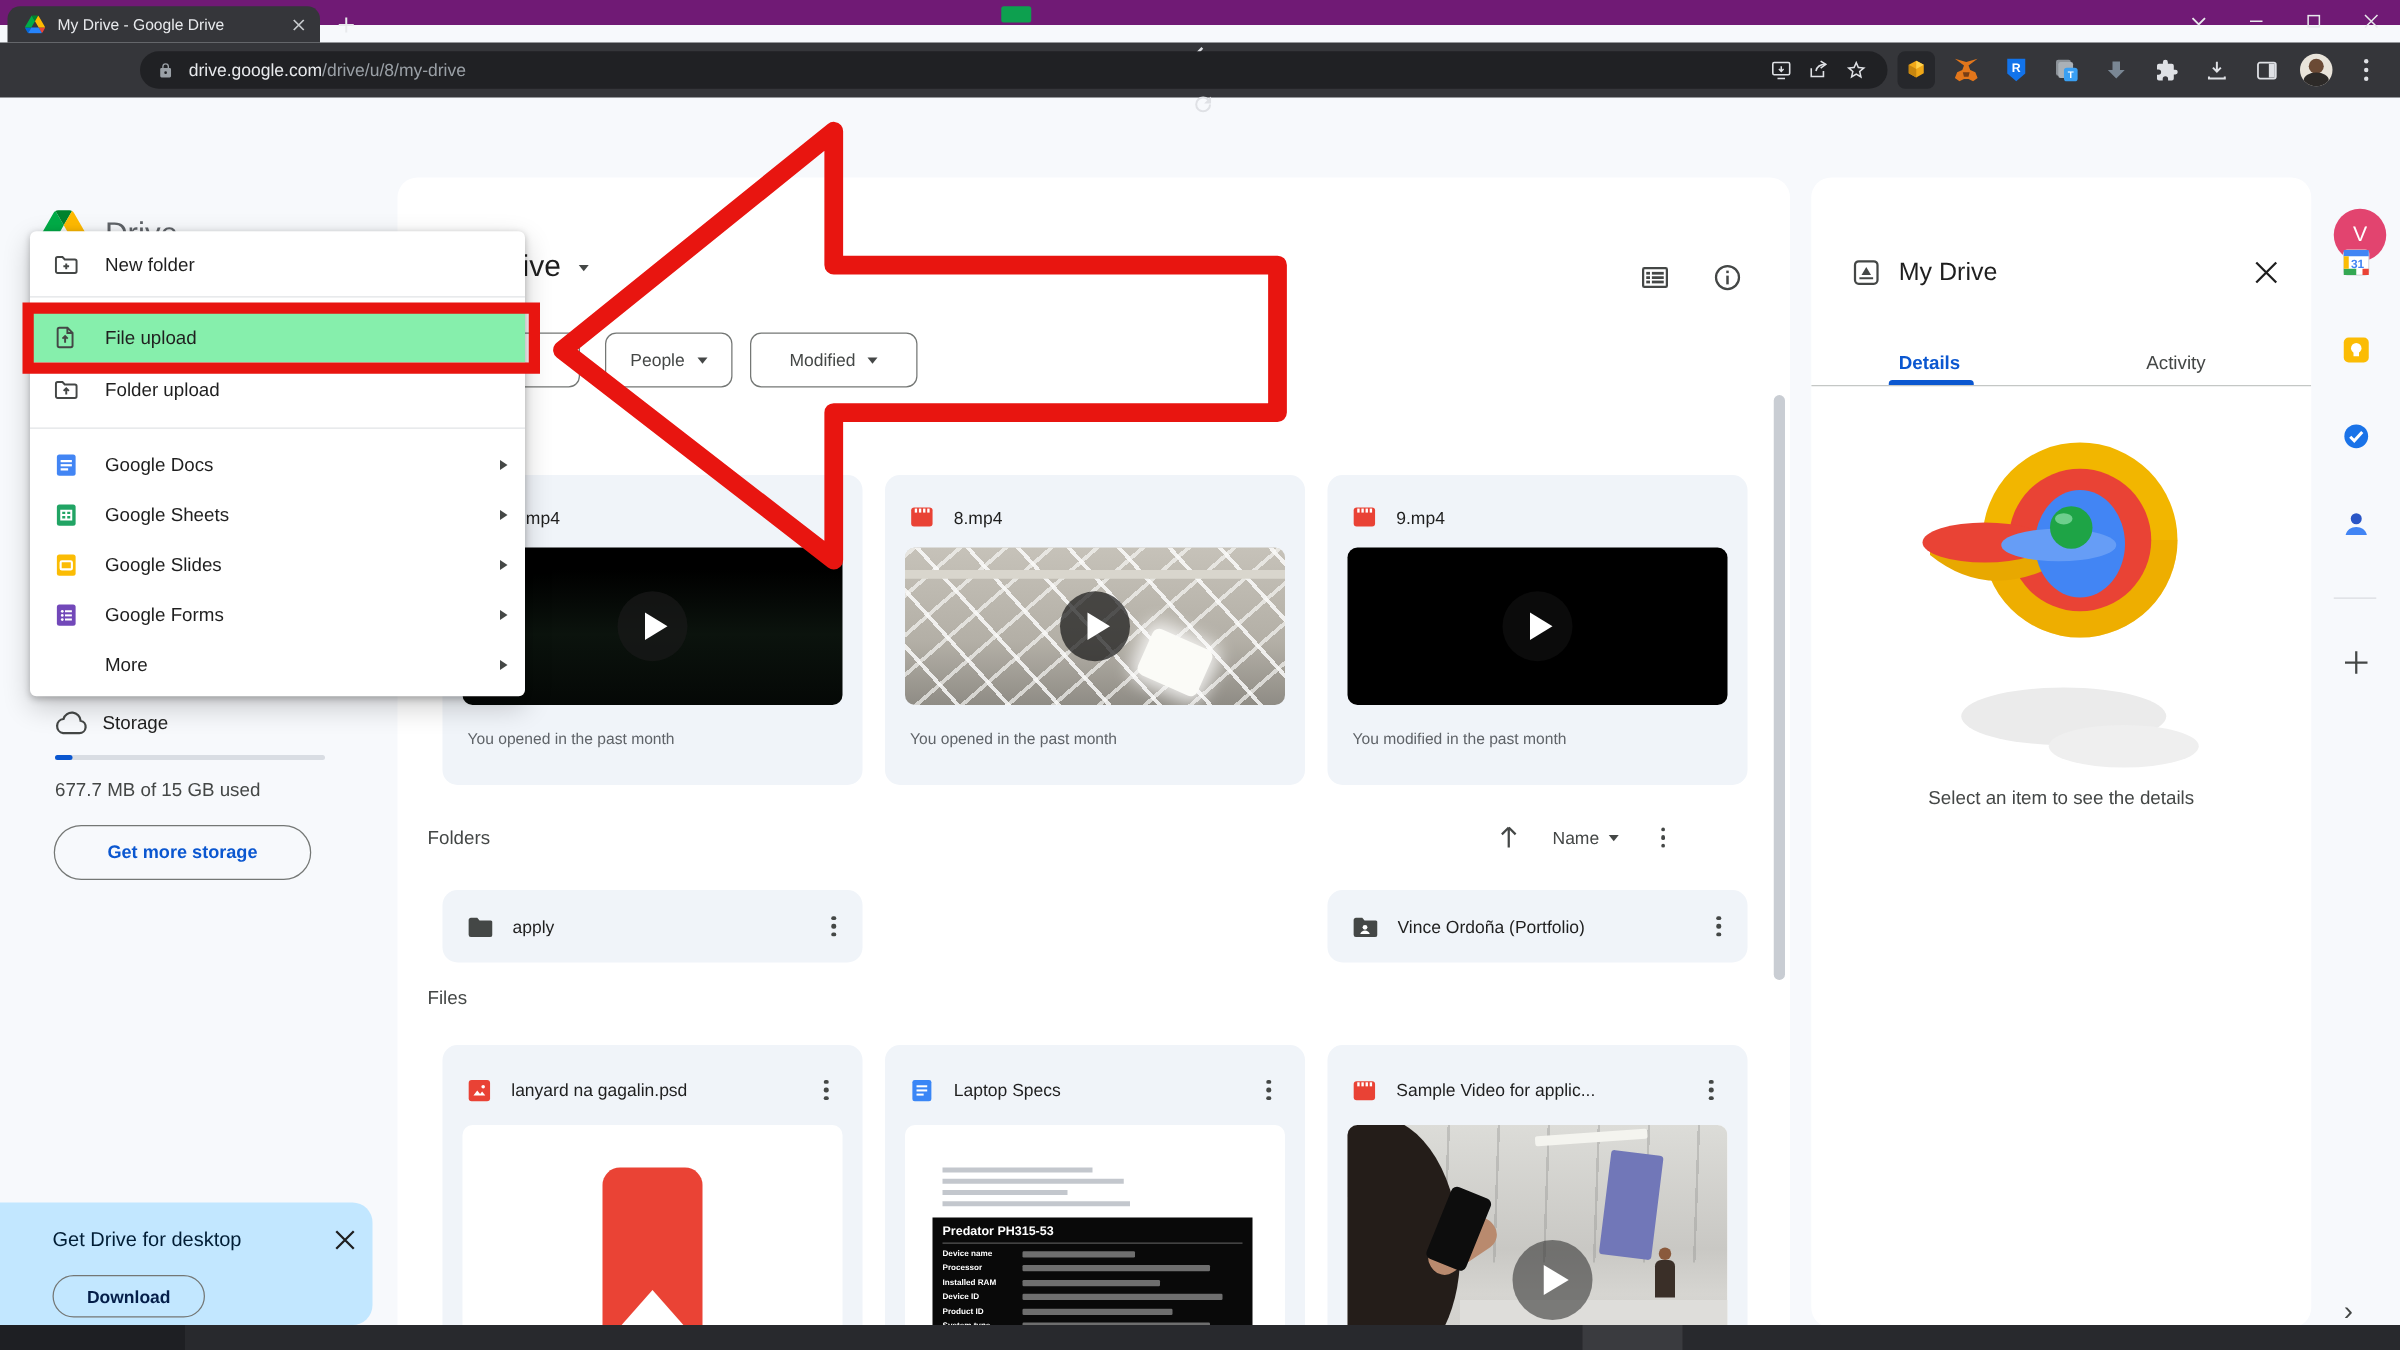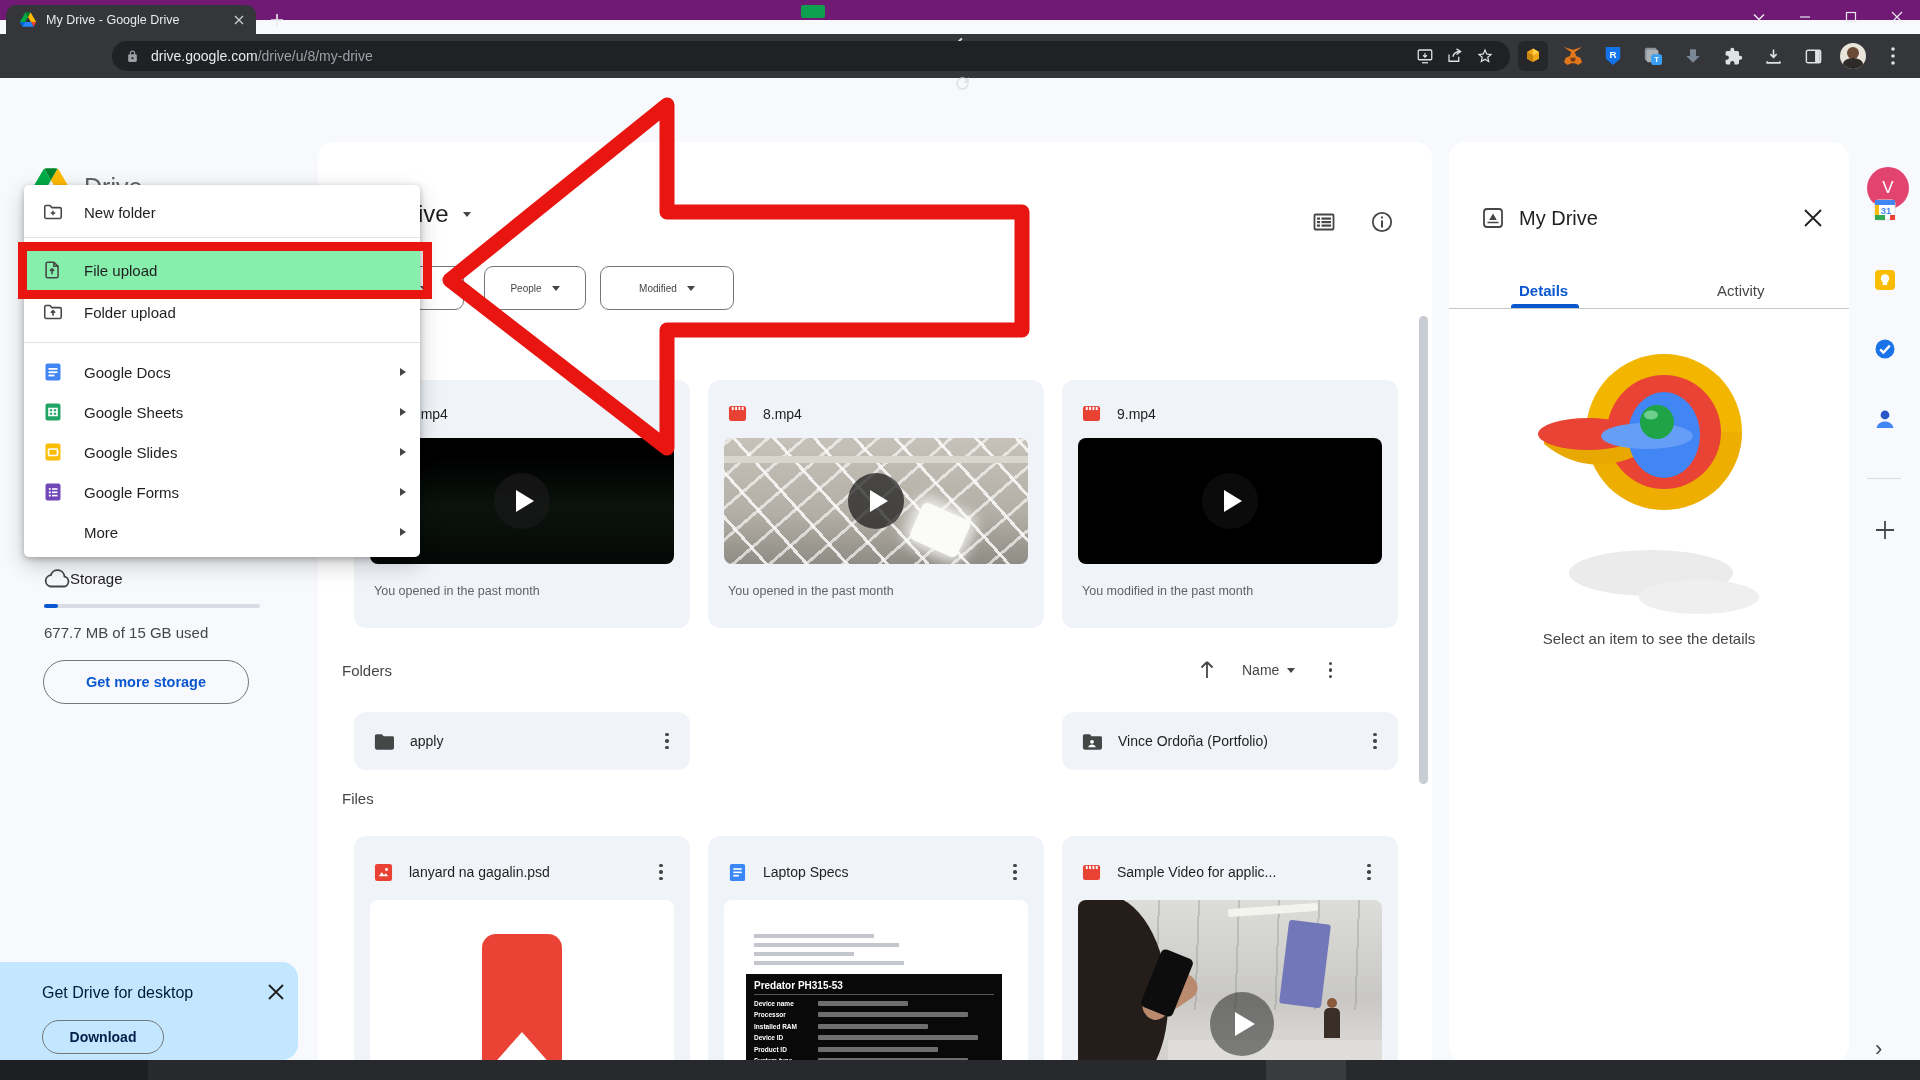--- a/index.html
+++ b/index.html
@@ -36,36 +36,36 @@
   #drive-wordmark { position:absolute; left:84px; top:95px; font-size:25px; color:#5f6368; }
   #searchbar { position:absolute; left:322px; top:86px; width:890px; height:48px; background:#e9eef6; border-radius:24px; display:flex; align-items:center; padding:0 16px 0 18px; }
   #searchbar input { border:none; outline:none; background:transparent; font-size:16px; color:#1f1f1f; flex:1; margin-left:14px; font-family:"Liberation Sans",sans-serif; }
   #searchbar input::placeholder { color:#444746; opacity:1; }
   .hdr-ic { position:absolute; top:98px; width:24px; height:24px; }
   #help-icon { left:1700px; } #gear-icon { left:1755px; } #grid-icon { left:1810px; }
   #drive-avatar { position:absolute; left:1867px; top:89px; width:42px; height:42px; border-radius:50%; background:#e2446f; color:#fff; font-size:17px; display:flex; align-items:center; justify-content:center; }
 
   
   #storage-section { position:absolute; left:0; top:560px; width:300px; }
-  #storage-row { position:absolute; left:44px; top:8px; display:flex; align-items:center; gap:0; color:#1f1f1f; font-size:15px; }
+  #storage-row { position:absolute; left:44px; top:8px; display:flex; align-items:center; gap:12px; color:#1f1f1f; font-size:15px; }
   #storage-bar { position:absolute; left:44px; top:44px; width:216px; height:4px; background:#d9dde3; border-radius:2px; }
   #storage-fill { position:absolute; left:0; top:0; width:14px; height:4px; background:#0b57d0; border-radius:2px; }
   #storage-used { position:absolute; left:44px; top:64px; font-size:15px; color:#444746; }
   #get-more-btn { position:absolute; left:43px; top:100px; width:206px; height:44px; border:1px solid #747775; border-radius:22px; color:#0b57d0; font-size:14.5px; display:flex; align-items:center; justify-content:center; background:#fff0; font-weight:bold; }
   #desktop-banner { position:absolute; left:0; top:962px; width:298px; height:98px; background:#c2e7ff; border-radius:0 16px 16px 0; }
   #banner-title { position:absolute; left:42px; top:22px; font-size:16px; color:#001d35; }
   #banner-close { position:absolute; left:266px; top:20px; width:20px; height:20px; }
   #banner-download { position:absolute; left:42px; top:58px; width:122px; height:34px; border:1px solid #747775; border-radius:17px; display:flex; align-items:center; justify-content:center; font-size:14px; color:#041e49; font-weight:bold; }
 
   
   #content-card { position:absolute; left:318px; top:142px; width:1114px; height:938px; background:#ffffff; border-radius:16px 16px 0 0; overflow:hidden; }
   #main-title { position:absolute; left:36px; top:58px; font-size:24px; color:#1f1f1f; display:flex; align-items:center; gap:14px; }
   #view-list-icon { position:absolute; left:994px; top:68px; }
   #info-icon { position:absolute; left:1052px; top:68px; }
-  .chip { position:absolute; top:124px; height:44px; border:1px solid #747775; border-radius:9px; display:flex; align-items:center; justify-content:center; gap:10px; font-size:10px; color:#444746; background:#fff; }
+  .chip { position:absolute; top:124px; height:44px; border:1px solid #747775; border-radius:9px; display:flex; align-items:center; justify-content:center; gap:10px; font-size:14px; color:#444746; background:#fff; }
   #chip-type { left:34px; width:112px; }
   #chip-people { left:166px; width:102px; }
   #chip-modified { left:282px; width:134px; }
   .caret-down { width:0; height:0; border-left:4.5px solid transparent; border-right:4.5px solid transparent; border-top:5.5px solid #444746; }
   .section-label { position:absolute; font-size:15px; color:#444746; }
   #suggested-label { left:24px; top:196px; }
   #folders-label { left:24px; top:520px; }
   #files-label { left:24px; top:648px; }
   .c1 { left:36px; } .c2 { left:390px; } .c3 { left:744px; }
   .scard { position:absolute; top:238px; width:336px; height:248px; background:#f0f4f9; border-radius:12px; overflow:hidden; }

